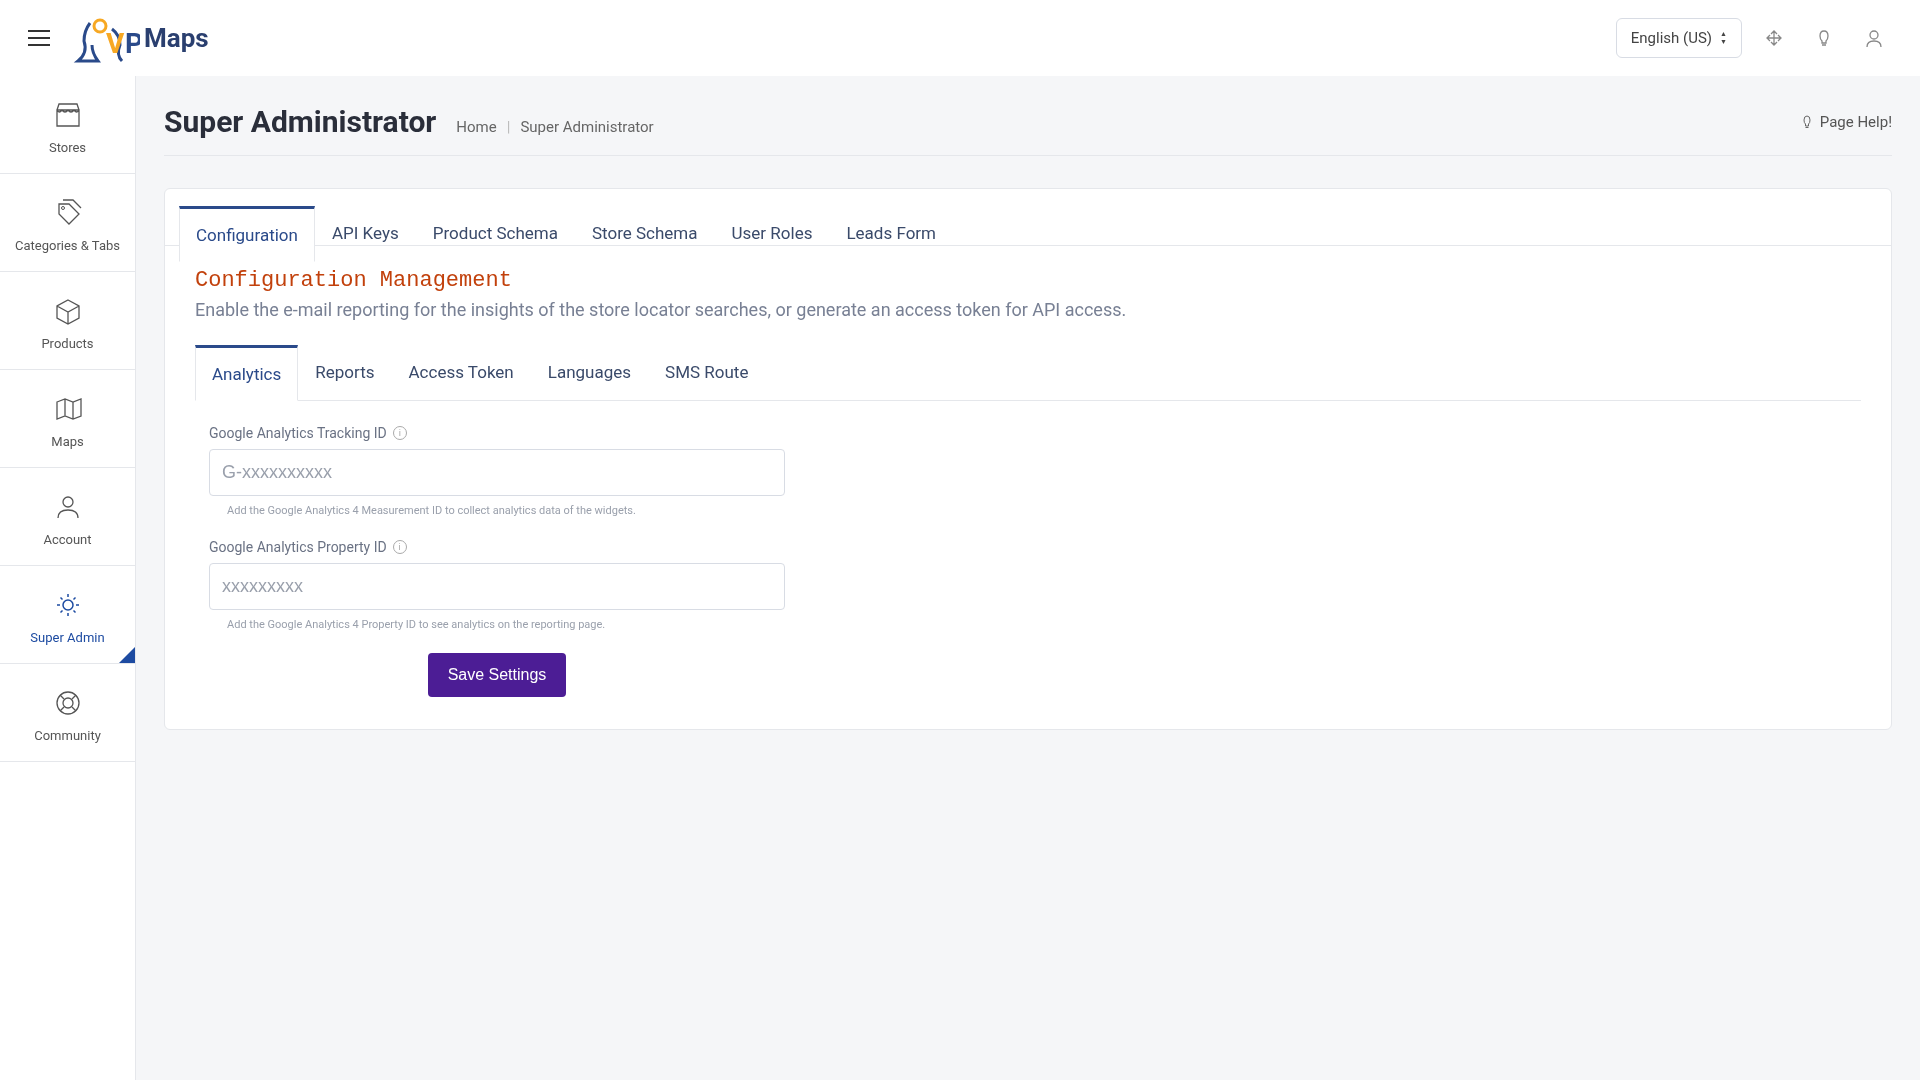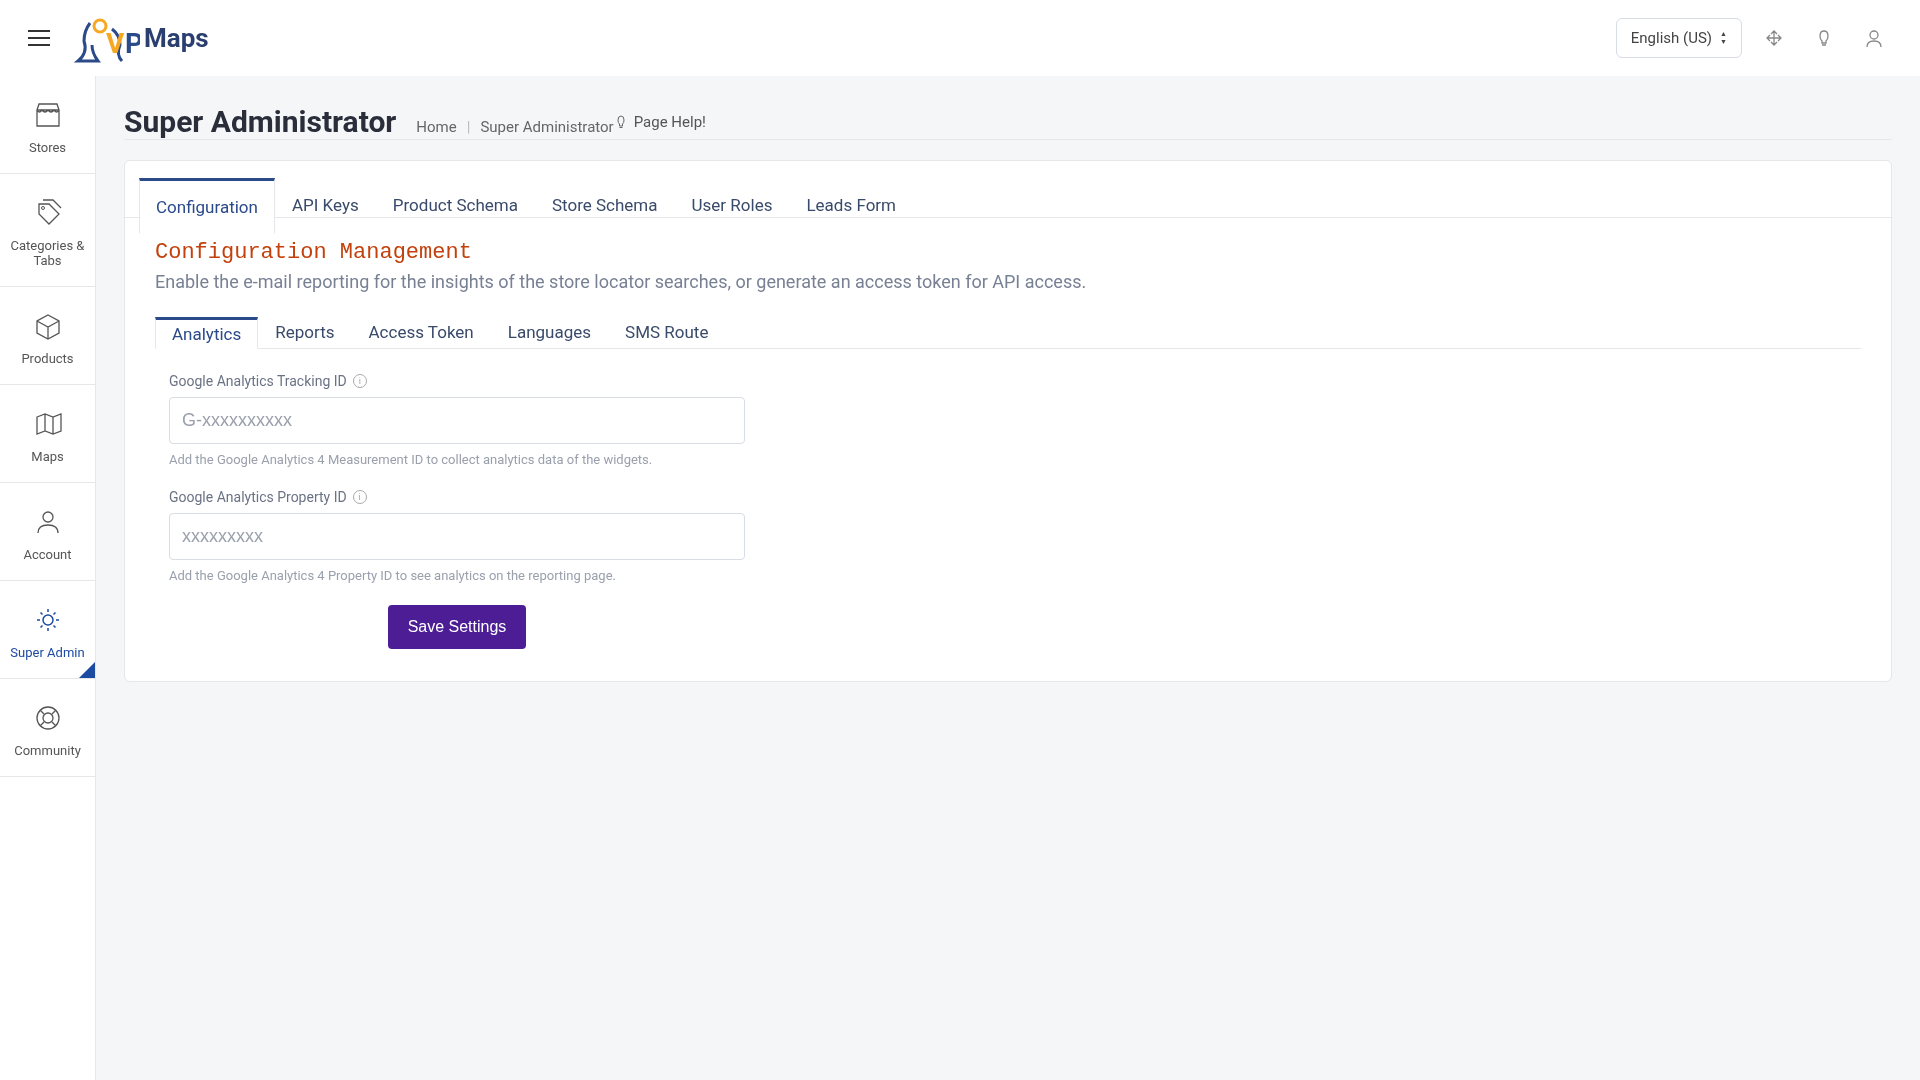--- a/index.html
+++ b/index.html
@@ -9,57 +9,57 @@
     .header-left { display: flex; align-items: center; gap: 20px; }
     .hamburger { width: 22px; height: 16px; cursor: pointer; display: flex; flex-direction: column; justify-content: space-between; }
     .hamburger span { display: block; height: 2px; background: #333; width: 100%; }
     .logo { display: flex; align-items: center; gap: 4px; }
     .logo-text { font-size: 26px; font-weight: 700; color: #2a3f6f; }
     .header-right { display: flex; align-items: center; gap: 14px; }
     .lang-selector { border: 1px solid #d8dce4; border-radius: 6px; padding: 10px 14px; display: flex; align-items: center; gap: 8px; cursor: pointer; font-size: 15px; color: #444; margin-left: 38px; }
     .header-icon { width: 36px; height: 36px; display: flex; align-items: center; justify-content: center; cursor: pointer; color: #888; }
     
     .layout { display: flex; min-height: calc(100vh - 76px); }
-    .sidebar { width: 96px; background: #fff; border-right: 1px solid #e5e7eb; display: flex; flex-direction: column; }
+    .sidebar { width: 136px; background: #fff; border-right: 1px solid #e5e7eb; display: flex; flex-direction: column; }
     .sidebar-item { border-bottom: 1px solid #e5e7eb; padding: 24px 6px 18px; display: flex; flex-direction: column; align-items: center; gap: 10px; cursor: pointer; position: relative; }
     .sidebar-item.active { color: #1d4ba1; }
     .sidebar-item.active::after { content: ''; position: absolute; bottom: 0; right: 0; width: 0; height: 0; border-left: 16px solid transparent; border-bottom: 16px solid #1d4ba1; }
     .sidebar-icon { width: 30px; height: 30px; display: flex; align-items: center; justify-content: center; color: #555; }
     .sidebar-item.active .sidebar-icon { color: #1d4ba1; }
     .sidebar-label { font-size: 13px; color: #555; text-align: center; }
     .sidebar-item.active .sidebar-label { color: #1d4ba1; }
     
     .main { flex: 1; padding: 28px 28px; }
-    .page-head { display: flex; align-items: center; border-bottom: 1px solid #e5e7eb; margin-bottom: 20px; }
+    .page-head { display: flex; align-items: center; justify-content: space-between; border-bottom: 1px solid #e5e7eb; padding-bottom: 16px; margin-bottom: 32px; }
     .page-head-left { display: flex; align-items: baseline; gap: 20px; }
     .page-title { font-size: 30px; font-weight: 700; color: #2a2e3a; }
     .breadcrumb { display: flex; align-items: center; gap: 10px; font-size: 15px; color: #666; }
     .breadcrumb-sep { color: #bbb; }
     .page-help { display: flex; align-items: center; gap: 6px; font-size: 15px; color: #555; cursor: pointer; }
     
     .card { background: #fff; border: 1px solid #e5e7eb; border-radius: 6px; padding: 0; }
     .tabs { display: flex; border-bottom: 1px solid #e5e7eb; padding: 0 14px; }
     .tab { padding: 16px 16px; font-size: 17px; color: #3a4a6a; cursor: pointer; border: 1px solid transparent; border-bottom: none; position: relative; top: 17px; }
     .tab.active { border: 1px solid #e5e7eb; border-bottom: 1px solid #fff; border-top: 3px solid #2a4a8a; border-radius: 0; color: #2a4a8a; background: #fff; }
     
     .section-body { padding: 22px 30px; }
     .section-title { font-size: 22px; font-weight: 500; color: #c2410c; margin-bottom: 6px; font-family: Liberation Mono, monospace; }
     .section-desc { font-size: 18px; color: #788094; margin-bottom: 24px; }
     
     .subtabs { display: flex; border-bottom: 1px solid #e5e7eb; }
-    .subtab { padding: 4px 16px; font-size: 17px; color: #3a4a6a; cursor: pointer; border: 1px solid transparent; border-bottom: none; position: relative; top: 1px; }
+    .subtab { padding: 16px 16px; font-size: 17px; color: #3a4a6a; cursor: pointer; border: 1px solid transparent; border-bottom: none; position: relative; top: 1px; }
     .subtab.active { border: 1px solid #e5e7eb; border-bottom: 1px solid #fff; border-top: 3px solid #2a4a8a; color: #2a4a8a; background: #fff; }
     
     .form-area { padding: 24px 14px 10px; }
     .form-group { margin-bottom: 22px; max-width: 576px; }
     .form-label { font-size: 14px; color: #6a7284; display: flex; align-items: center; gap: 6px; margin-bottom: 8px; }
     .info-icon { width: 14px; height: 14px; border: 1px solid #aaa; border-radius: 50%; display: inline-flex; align-items: center; justify-content: center; font-size: 9px; color: #aaa; }
     .form-input { width: 100%; padding: 12px 12px; border: 1px solid #d8dce4; border-radius: 4px; font-size: 18px; color: #333; }
     .form-input::placeholder { color: #9aa0ac; }
-    .form-help { font-size: 13px; color: #9aa0ac; margin-top: 8px; }
+    .form-help { font-size: 11px; color: #9aa0ac; margin-top: 8px; margin-left: 18px; }
     .btn-row { display: flex; justify-content: center; margin-top: 18px; max-width: 576px; }
     .btn-save { background: #4c1d95; color: #fff; border: none; padding: 13px 20px; font-size: 16px; border-radius: 4px; cursor: pointer; }
     
     .sort-icon { display: inline-flex; flex-direction: column; gap: 1px; }
     .sort-icon::before { content: '▲'; font-size: 7px; line-height: 7px; }
     .sort-icon::after { content: '▼'; font-size: 7px; line-height: 7px; }
   </style>
 </head>
 <body>
 

